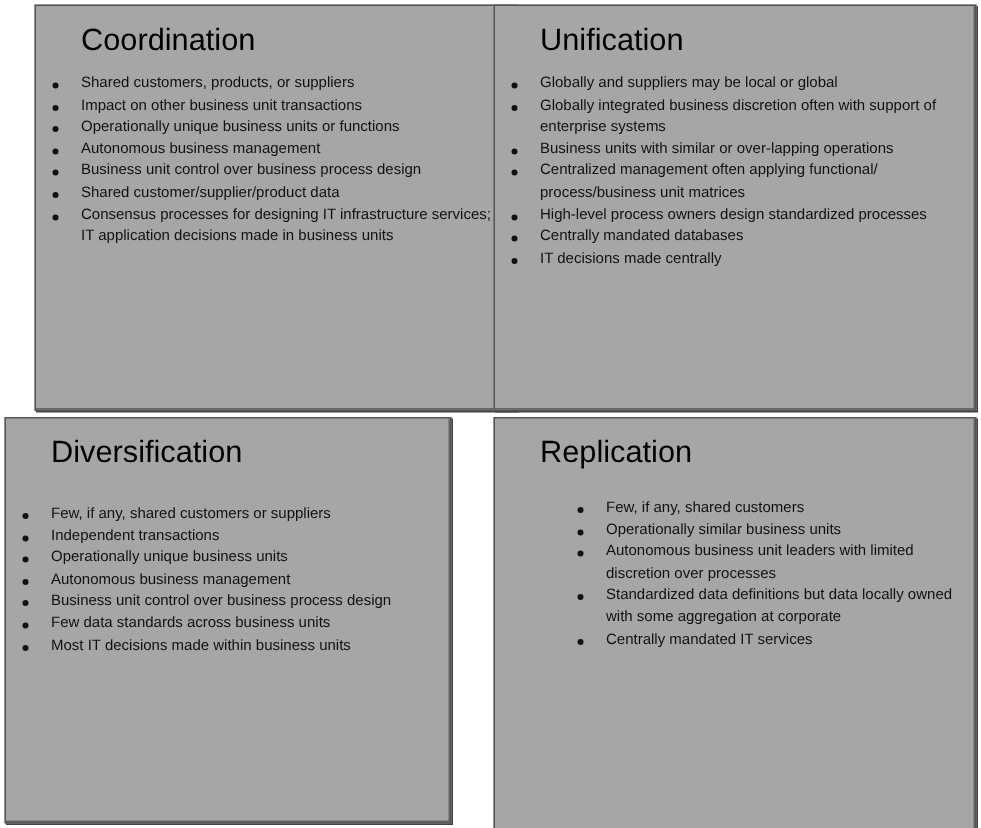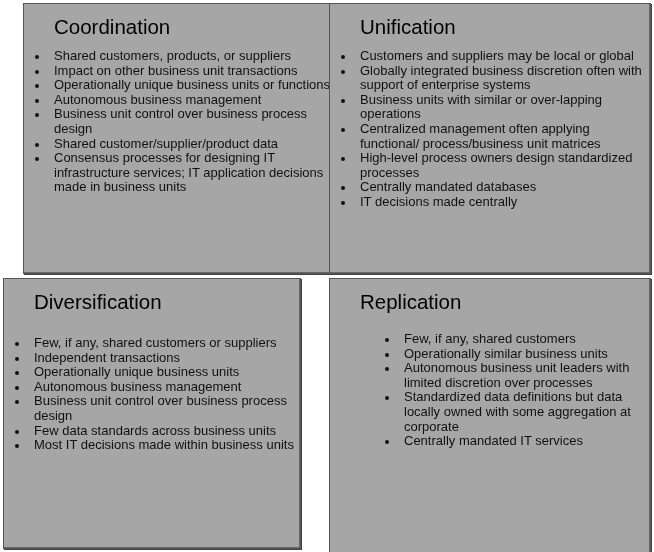--- a/index.html
+++ b/index.html
@@ -8,21 +8,21 @@
   .quad { position: absolute; box-sizing: border-box; background: #a6a6a6;
           border: 1px solid #555; box-shadow: inset -1px -1px 0 #666, 1px 1px 0 #444; }
   .q-tl { left: 3px; top: 3px; width: 322px; height: 271px; margin-left: 20px; }
   .q-tr { left: 329px; top: 3px; width: 322px; height: 271px; }
   .q-bl { left: 3px; top: 278px; width: 298px; height: 271px; }
   .q-br { left: 329px; top: 278px; width: 322px; height: 294px; }
   .title { position: absolute; left: 30px; top: 10px; font-size: 20.5px; line-height: 26px; color: #000; }
   .list { position: absolute; left: 0; top: 45px; right: 6px; margin: 0; padding: 0; list-style: none; }
   .q-bl .list, .q-br .list { top: 57px; }
   .q-br .list { top: 53px; padding-left: 44px; }
-  .list li { position: relative; padding-left: 30px; font-size: 13px; line-height: 14.6px; color: #111; }
+  .list li { position: relative; padding-left: 30px; font-size: 10px; line-height: 14.6px; color: #111; }
   .list li::before { content: ""; position: absolute; left: 11px; top: 6px; width: 4px; height: 4px;
                      border-radius: 50%; background: #111; }
 </style>
 </head>
 <body>
 
 <div class="quad q-tl">
   <div class="title">Coordination</div>
   <ul class="list">
     <li>Shared customers, products, or suppliers</li>
@@ -31,21 +31,21 @@
     <li>Autonomous business management</li>
     <li>Business unit control over business process design</li>
     <li>Shared customer/supplier/product data</li>
     <li>Consensus processes for designing IT infrastructure services; IT application decisions made in business units</li>
   </ul>
 </div>
 
 <div class="quad q-tr">
   <div class="title">Unification</div>
   <ul class="list">
-    <li>Customers and suppliers may be local or global</li>
+    <li>Globally and suppliers may be local or global</li>
     <li>Globally integrated business discretion often with support of enterprise systems</li>
     <li>Business units with similar or over-lapping operations</li>
     <li>Centralized management often applying functional/ process/business unit matrices</li>
     <li>High-level process owners design standardized processes</li>
     <li>Centrally mandated databases</li>
     <li>IT decisions made centrally</li>
   </ul>
 </div>
 
 <div class="quad q-bl">

